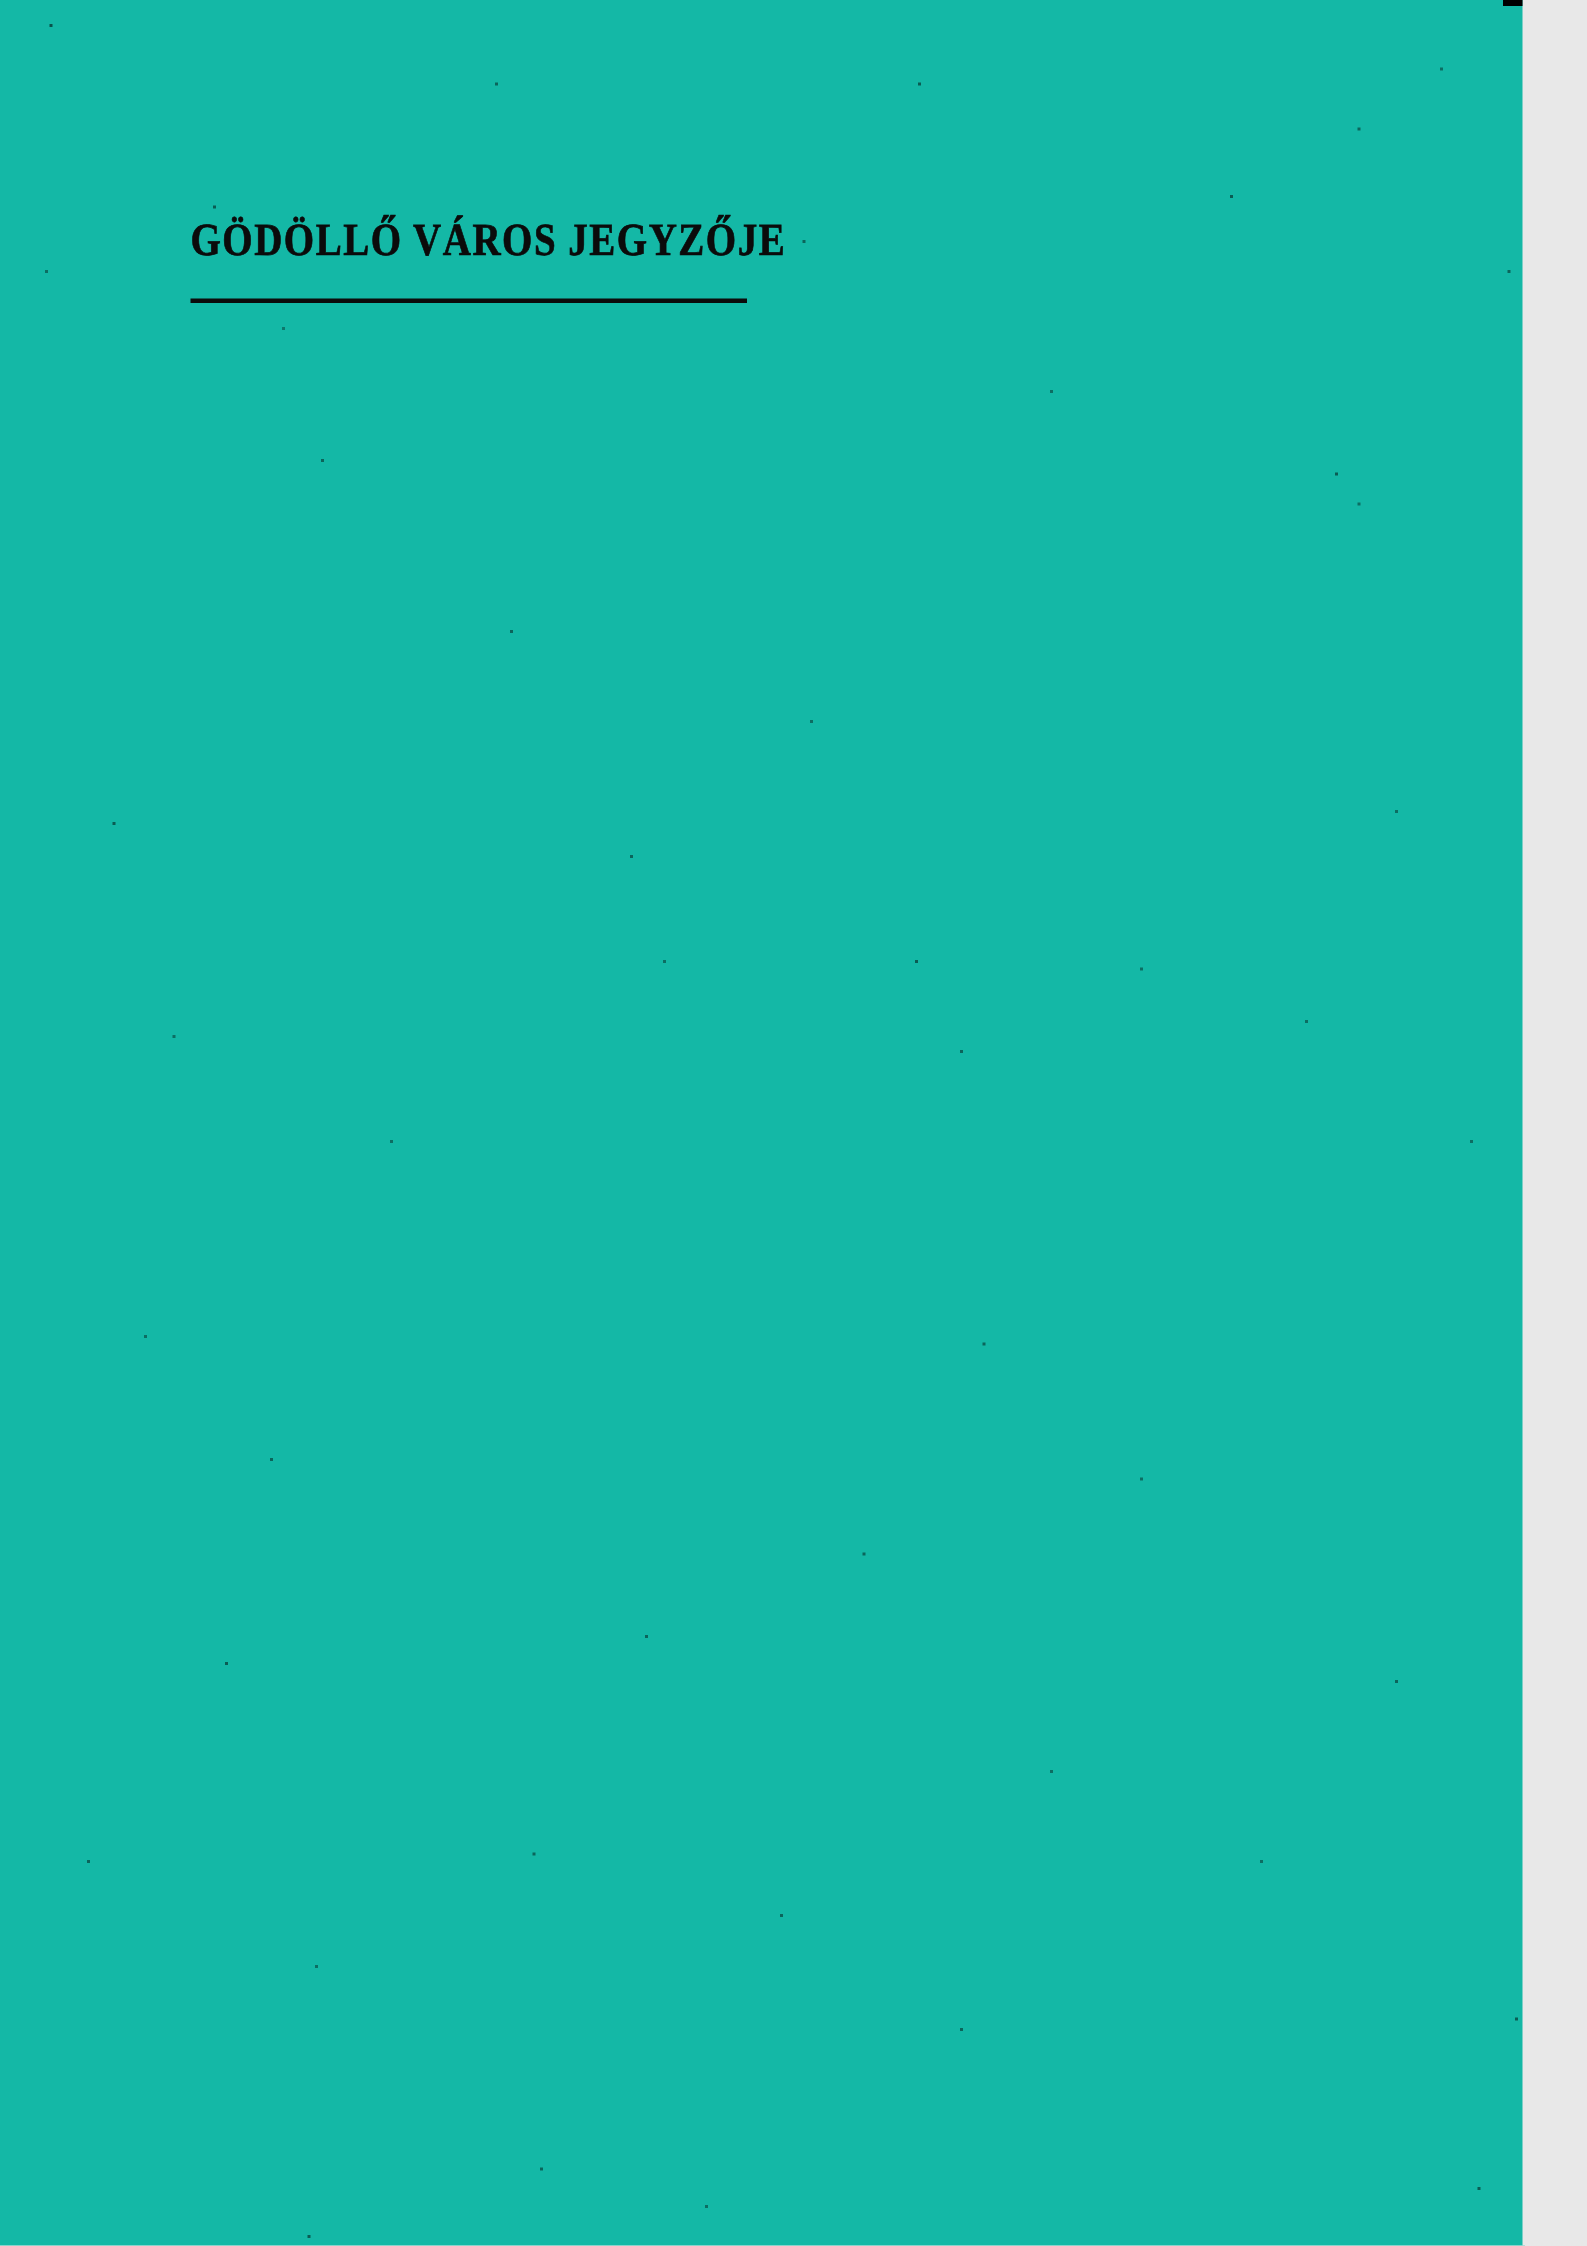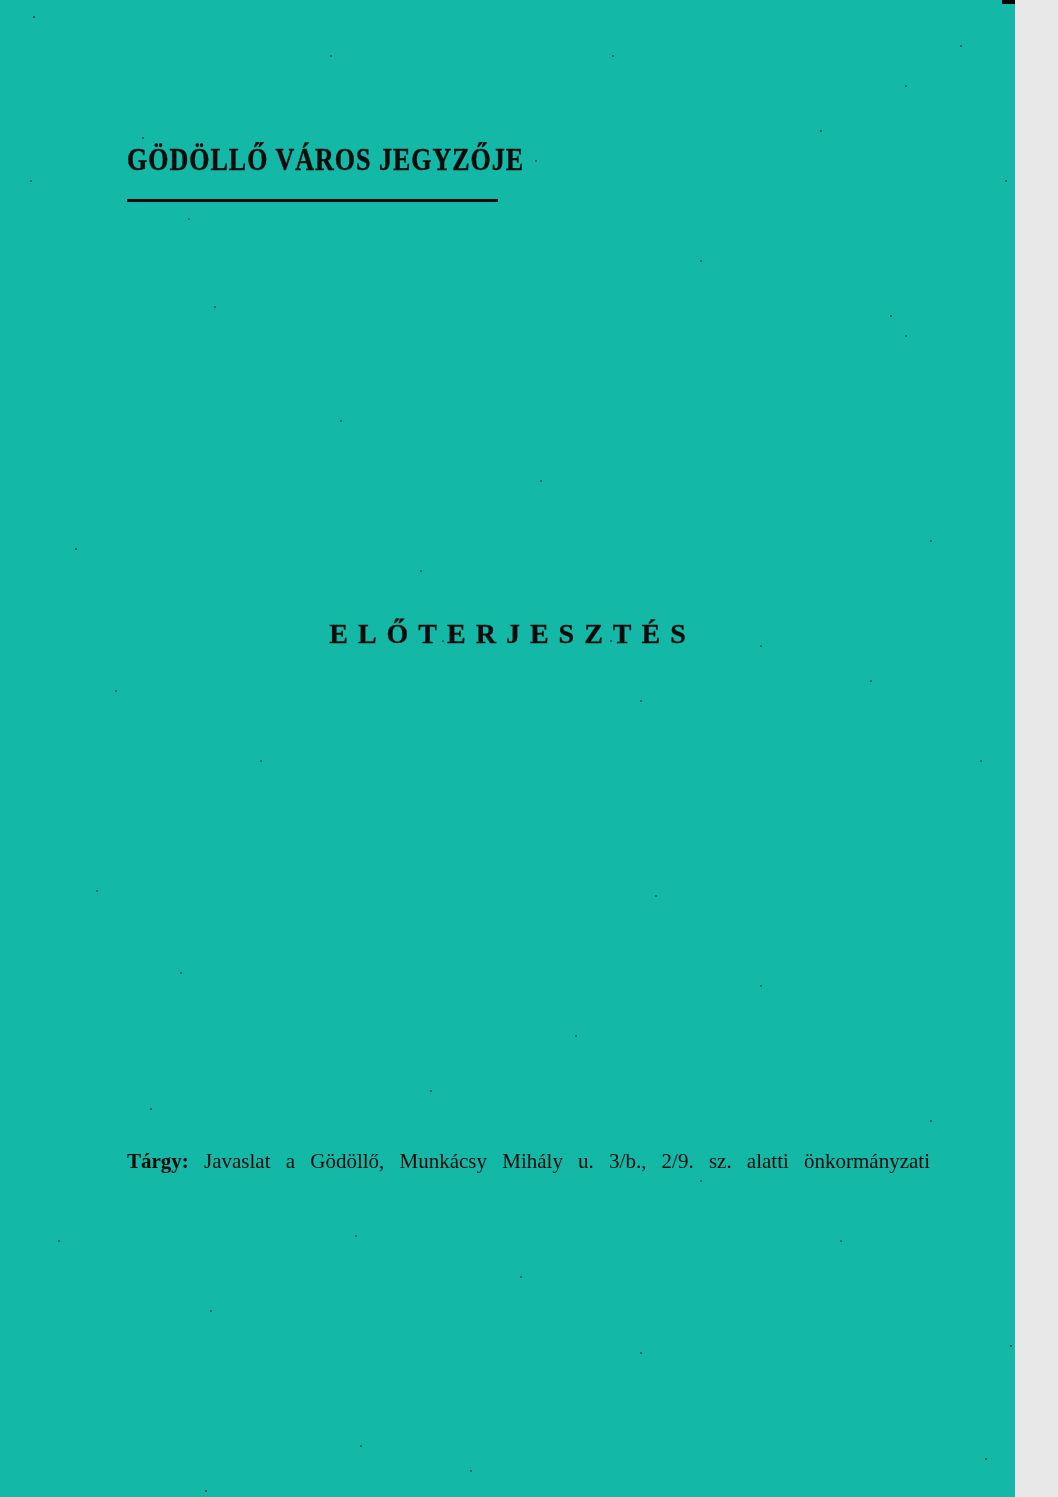--- a/index.html
+++ b/index.html
@@ -145,27 +145,22 @@
   }
 </style>
 </head>
 <body>
 
 <div class="scan-page">
 
   <div class="letterhead-title">GÖDÖLLŐ VÁROS JEGYZŐJE</div>
   <div class="letterhead-rule"></div>
 
-  <div class="doc-title">ELŐTERJESZTÉS</div>
 
   <div class="subject-block">
-    <div class="subject-line-1">
-      <span class="bold-label">Tárgy: </span>
-      <span>Javaslat a Gödöllő, Munkácsy Mihály u. 3/b., 2/9. sz. alatti önkormányzati</span>
-    </div>
   </div>
 
   <div class="corner-mark m1"></div>
   <div class="corner-mark m2"></div>
   <div class="corner-mark m3"></div>
   <div class="edge-line-dashed"></div>
   <div class="edge-line-solid"></div>
   <div class="scan-noise"></div>
 
 </div>

